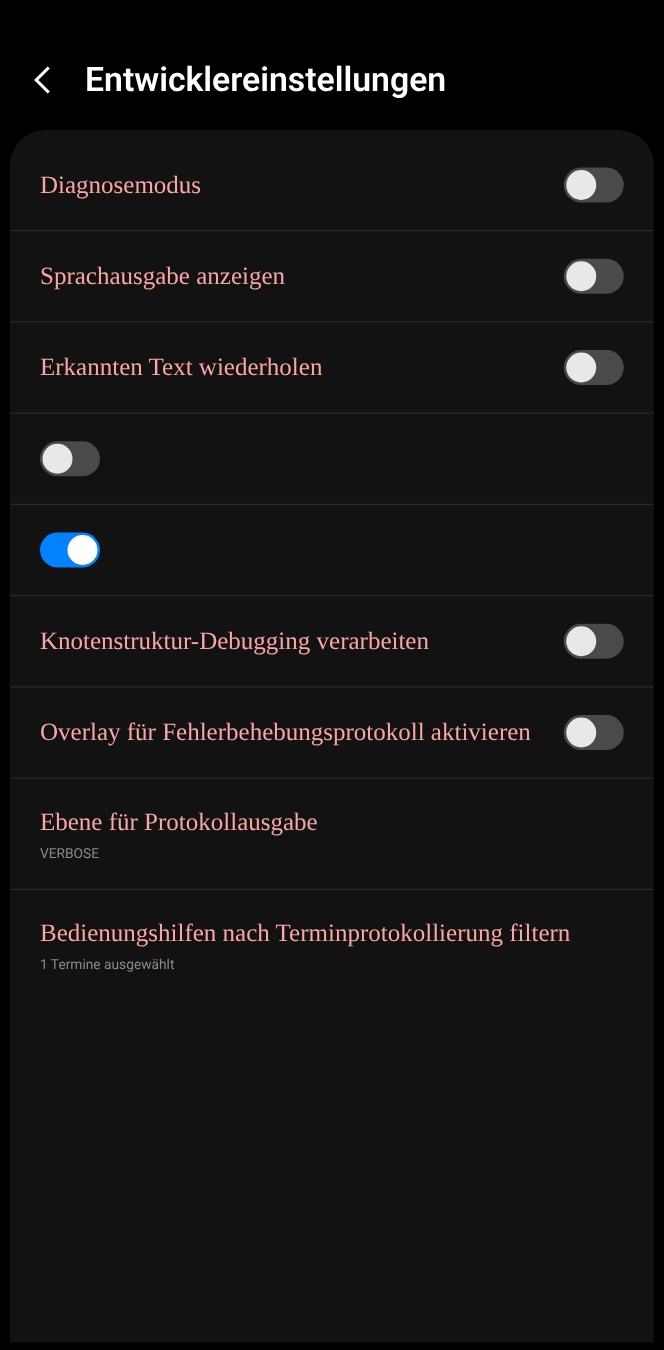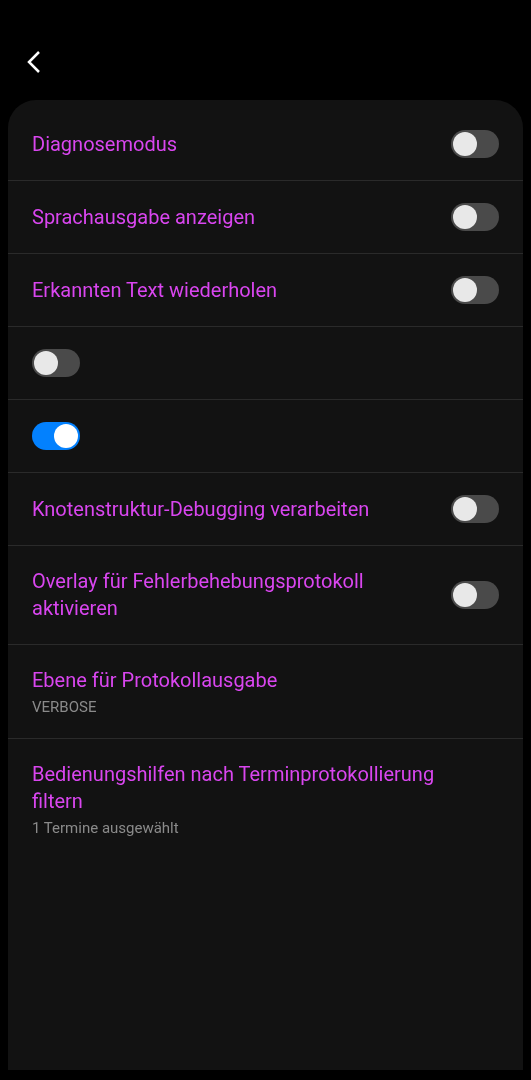--- a/index.html
+++ b/index.html
@@ -43,25 +43,26 @@
     align-items: center;
     justify-content: space-between;
     padding: 22px 24px;
     border-bottom: 1px solid #2a2a2a;
     cursor: pointer;
   }
   .row:last-child { border-bottom: none; justify-content: flex-end; }
   .row-text { flex: 1; padding-right: 16px; }
   .row-label {
     font-size: 20px;
-    color: #d946ef;
+    color: #fca5a5;
     line-height: 1.35;
+    font-family: Liberation Serif, serif;
   }
   .row-sub {
-    font-size: 15px;
+    font-size: 11px;
     color: #8a8a8a;
     margin-top: 4px;
   }
   .toggle {
     width: 48px;
     height: 28px;
     border-radius: 14px;
     position: relative;
     flex-shrink: 0;
   }
@@ -80,20 +81,21 @@
 </style>
 </head>
 <body>
 
 <div class="header">
   <div class="back-btn">
     <svg width="18" height="28" viewBox="0 0 18 28">
       <polyline points="14,4 4,14 14,24"></polyline>
     </svg>
   </div>
+  <div class="title">Entwicklereinstellungen</div>
 </div>
 
 <div class="card">
 
   <div class="row">
     <div class="row-text">
       <div class="row-label">Diagnosemodus</div>
     </div>
     <div class="toggle off">
         <div class="knob"></div>

